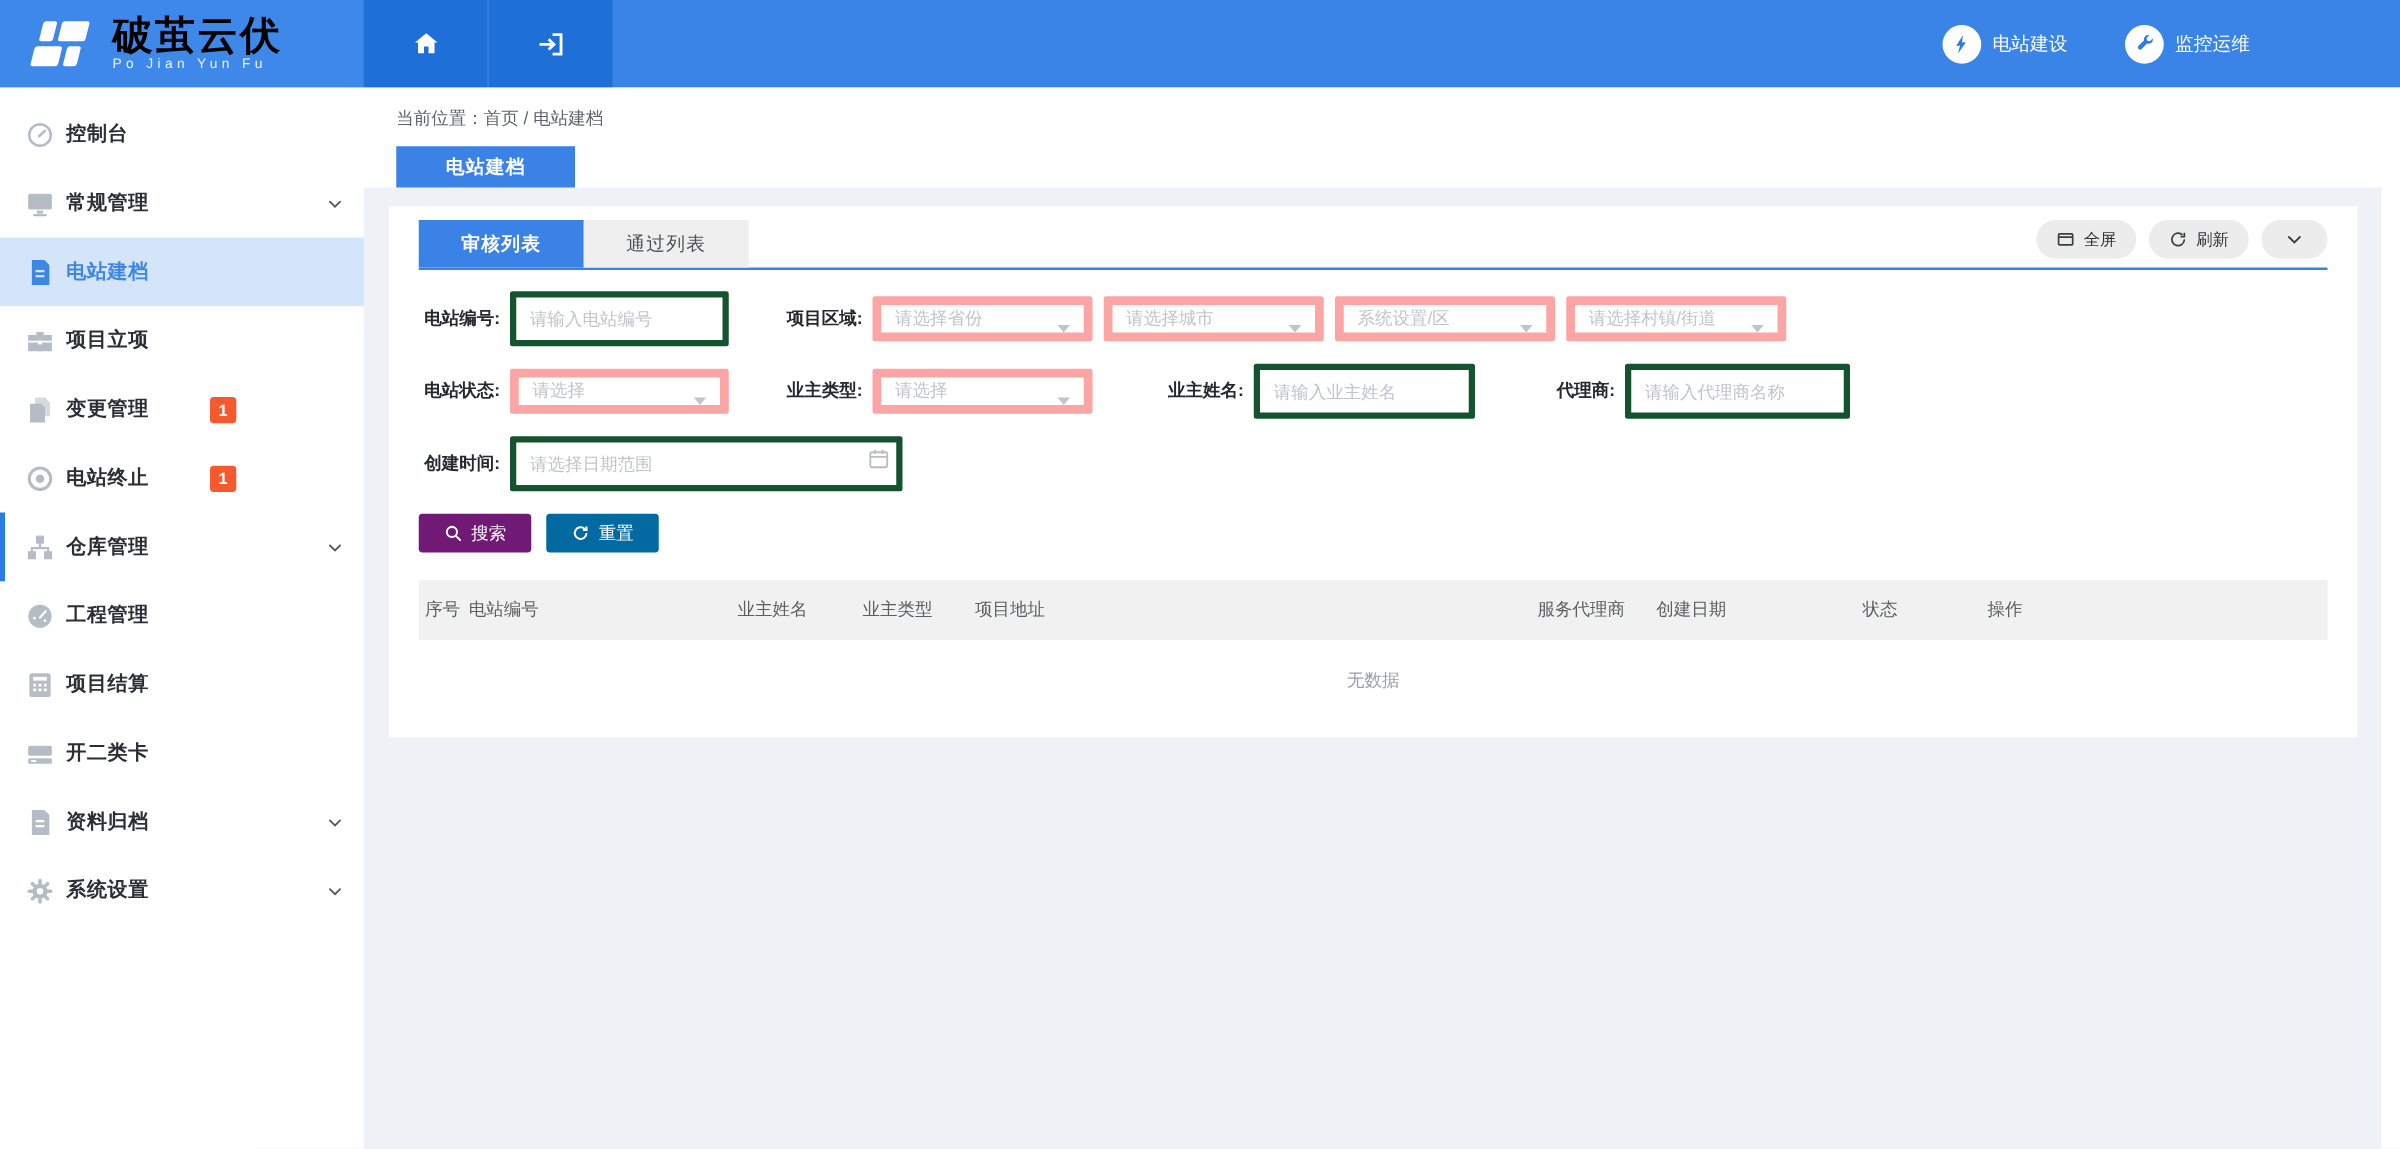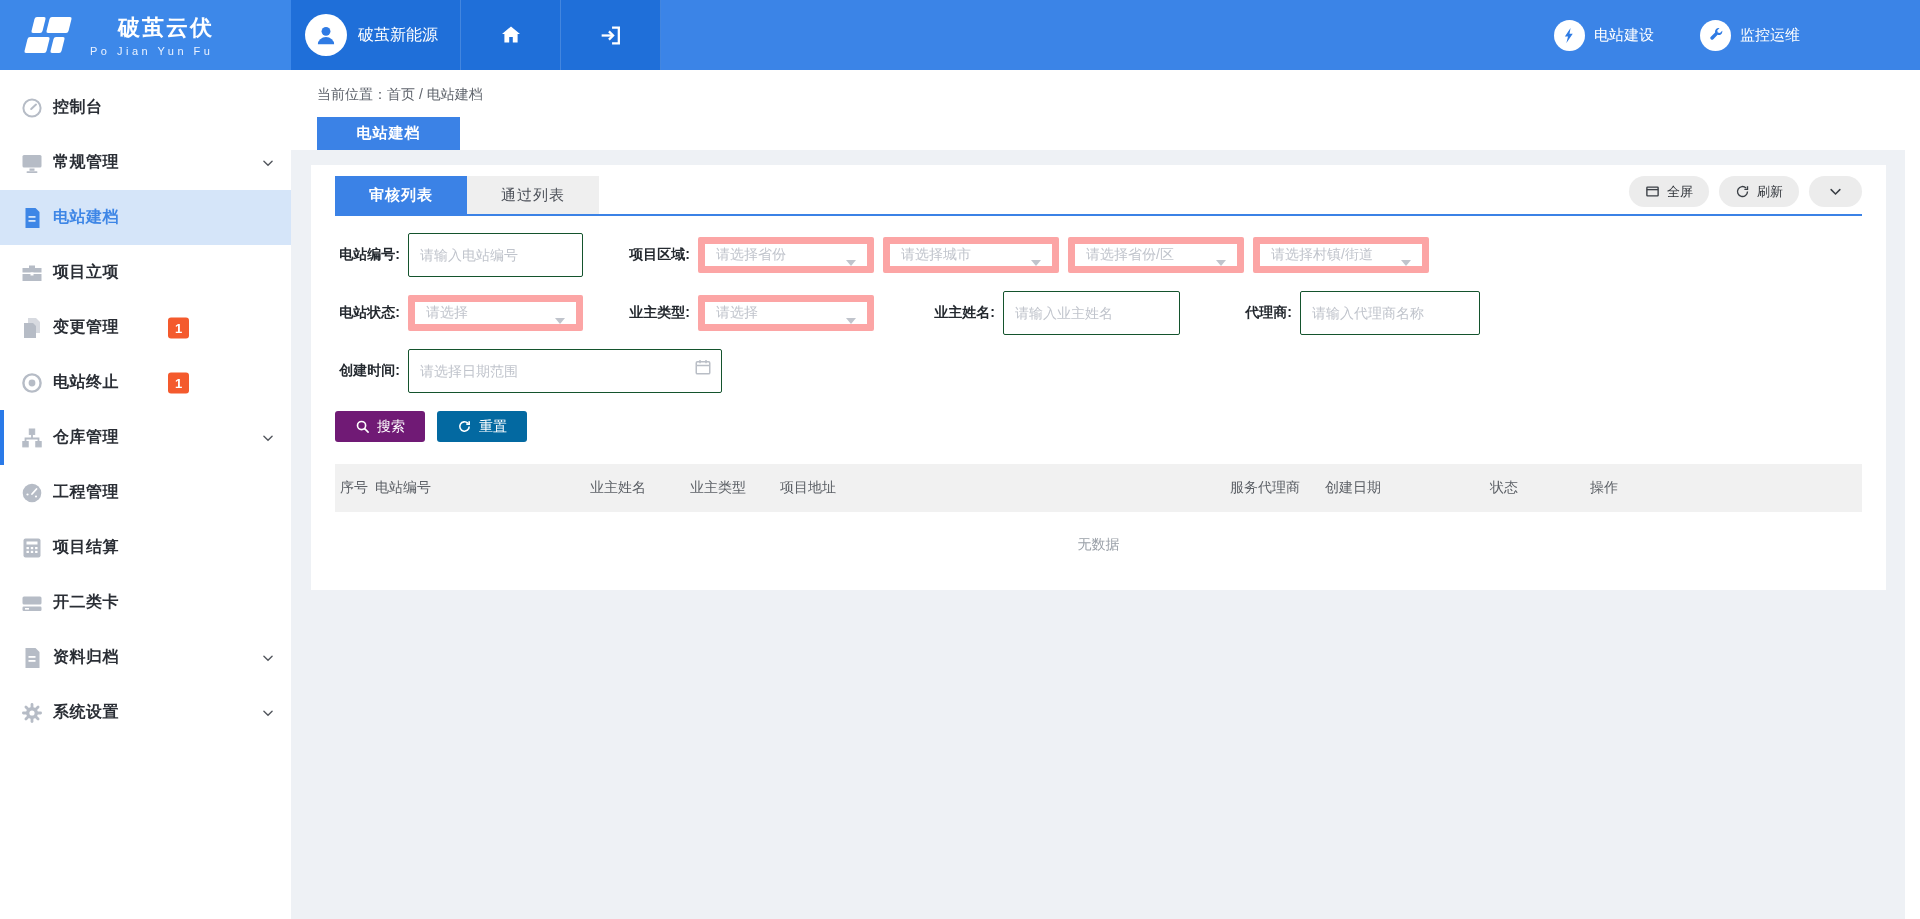--- a/index.html
+++ b/index.html
@@ -6,21 +6,21 @@
   html,body { width:1920px; height:919px; overflow:hidden; }
   body {
     font-family:"Liberation Sans","DejaVu Sans",sans-serif;
     background:#eef1f5; color:#303133; position:relative;
   }
 
   
   .app-header { height:70px; display:flex; align-items:stretch; background:#3b84e7; }
   .logo-zone { width:291px; background:#3d88e9; display:flex; align-items:center; padding-left:22px; flex:none; }
   .logo-mark { width:54px; height:44px; margin-right:14px; flex:none; }
-  .logo-text .t1 { color:#ffffff; font-size:22px; font-weight:bold; letter-spacing:2px; line-height:28px;margin-left:28px; }
+  .logo-text .t1 { color:#000000; font-size:32px; font-weight:bold; letter-spacing:2px; line-height:28px; }
   .logo-text .t2 { color:#eaf2ff; font-size:11px; letter-spacing:3.5px; margin-top:3px; }
   .hdr-seg { background:#1f6fd9; display:flex; align-items:center; justify-content:center; border-right:1px solid rgba(255,255,255,.16); }
   .seg-user { width:170px; justify-content:flex-start; padding-left:14px; }
   .seg-icon { width:100px; cursor:pointer; }
   .avatar { width:42px; height:42px; border-radius:50%; background:#fff; display:flex; align-items:center; justify-content:center; flex:none; }
   .company { color:#fff; font-size:16px; margin-left:11px; white-space:nowrap; }
   .hdr-rest { flex:1; display:flex; align-items:center; justify-content:flex-end; padding-right:120px; gap:46px; }
   .hdr-item { display:flex; align-items:center; gap:9px; cursor:pointer; }
   .hdr-item .circ { width:31px; height:31px; border-radius:50%; background:#fff; display:flex; align-items:center; justify-content:center; }
   .hdr-item .lbl { color:#fff; font-size:15px; }
@@ -48,21 +48,21 @@
   .ptab.active { background:#3b82e6; color:#fff; font-weight:bold; }
   .toolbar { position:absolute; right:24px; top:11px; display:flex; gap:10px; }
   .pill { height:31px; border-radius:16px; background:#ececec; display:flex; align-items:center; gap:7px; padding:0 16px; font-size:13px; color:#2f3339; cursor:pointer; }
   .pill .pic { width:15px; height:15px; color:#3a3f45; }
   .pill.sm { padding:0 19px; }
 
   .f-row { display:flex; align-items:center; height:36px; margin-top:21px; }
   .f-row + .f-row { margin-top:22px; }
   .f-lbl { font-size:14px; font-weight:bold; color:#24292f; text-align:right; margin-right:8px; white-space:nowrap; }
   .w65{width:65px;} .w107{width:107px;} .w121{width:121px;} .w112{width:112px;}
-  .inp { height:44px; border:1px solid #14532d; border-radius:2px; background:#fff; font-size:14px; color:#0369a1; padding:0 11px; outline:none; font-family:inherit; }
+  .inp { height:44px; border:5px solid #14532d; border-radius:2px; background:#fff; font-size:14px; color:#0369a1; padding:0 11px; outline:none; font-family:inherit; }
   .inp::placeholder { color:#c0c4cc; }
   .sel { position:relative; height:36px; border:7px solid #fca5a5; border-radius:2px; background:#fff; display:flex; align-items:center; padding:0 26px 0 11px; cursor:pointer; }
   .sel .ph { font-size:14px; color:#c0c4cc; white-space:nowrap; overflow:hidden; }
   .sel::after { content:""; position:absolute; right:11px; top:16px; border:5px solid transparent; border-top:6px solid #c0c4cc; }
   .sel.mr { margin-right:9px; }
   .date-wrap { position:relative; }
   .date-wrap .cal { position:absolute; right:10px; top:9px; width:18px; height:18px; color:#b9bec6; pointer-events:none; }
 
   .btn-row { display:flex; gap:12px; margin-top:22px; }
   .btn { height:31px; width:90px; border:none; border-radius:3px; display:flex; align-items:center; justify-content:center; gap:7px; font-size:14px; color:#fff; cursor:pointer; font-family:inherit; }
@@ -89,29 +89,20 @@
         <rect x="12" y="24" width="22" height="16" rx="2"></rect>
         <rect x="38" y="24" width="11" height="16" rx="2"></rect>
       </g>
     </svg>
     <div class="logo-text">
       <div class="t1">破茧云伏</div>
       <div class="t2">Po Jian Yun Fu</div>
     </div>
   </div>
 
-  <div class="hdr-seg seg-user">
-    <div class="avatar">
-      <svg width="26" height="26" viewBox="0 0 24 24" fill="#2f7be4">
-        <circle cx="12" cy="8.6" r="4.1"></circle>
-        <path d="M4.5 20.5a7.5 6.6 0 0 1 15 0z"></path>
-      </svg>
-    </div>
-    <span class="company">破茧新能源</span>
-  </div>
 
   <div class="hdr-seg seg-icon">
     <svg width="24" height="24" viewBox="0 0 24 24" fill="#ffffff">
       <path d="M12 3.5 21 11h-2.4v8.5h-4.8v-5.4H10.2v5.4H5.4V11H3z"></path>
     </svg>
   </div>
 
   <div class="hdr-seg seg-icon">
     <svg width="25" height="25" viewBox="0 0 24 24" fill="none" stroke="#ffffff" stroke-width="2.2">
       <path d="M13.5 4.5H20v15h-6.5"></path>
@@ -319,21 +310,21 @@
       <span class="f-lbl w65">电站编号:</span>
       <input class="inp" style="width: 175px;" placeholder="请输入电站编号">
       <span class="f-lbl w107">项目区域:</span>
       <div class="sel mr" style="width:176px">
         <span class="ph">请选择省份</span>
       </div>
       <div class="sel mr" style="width:176px">
         <span class="ph">请选择城市</span>
       </div>
       <div class="sel mr" style="width:176px">
-        <span class="ph">请选择省份/区</span>
+        <span class="ph">系统设置/区</span>
       </div>
       <div class="sel" style="width:176px">
         <span class="ph">请选择村镇/街道</span>
       </div>
     </div>
 
     <div class="f-row">
       <span class="f-lbl w65">电站状态:</span>
       <div class="sel" style="width:175px">
         <span class="ph">请选择</span>

